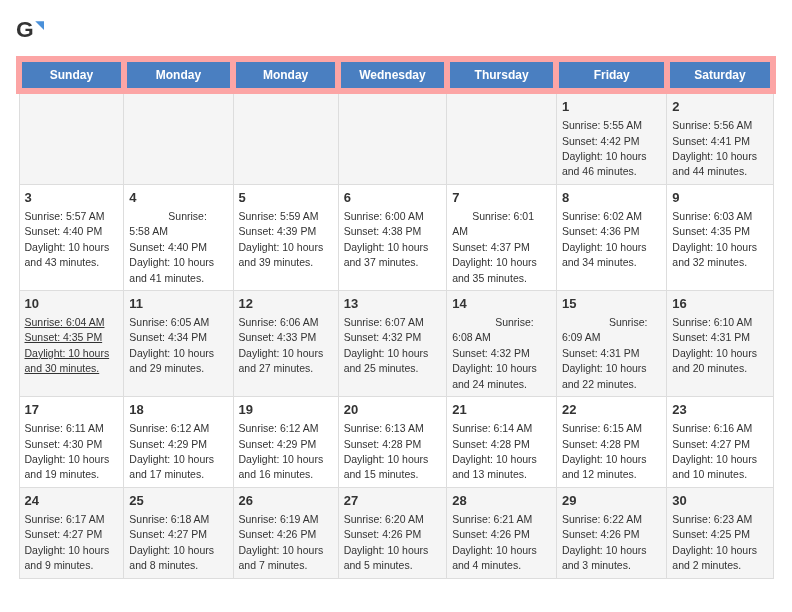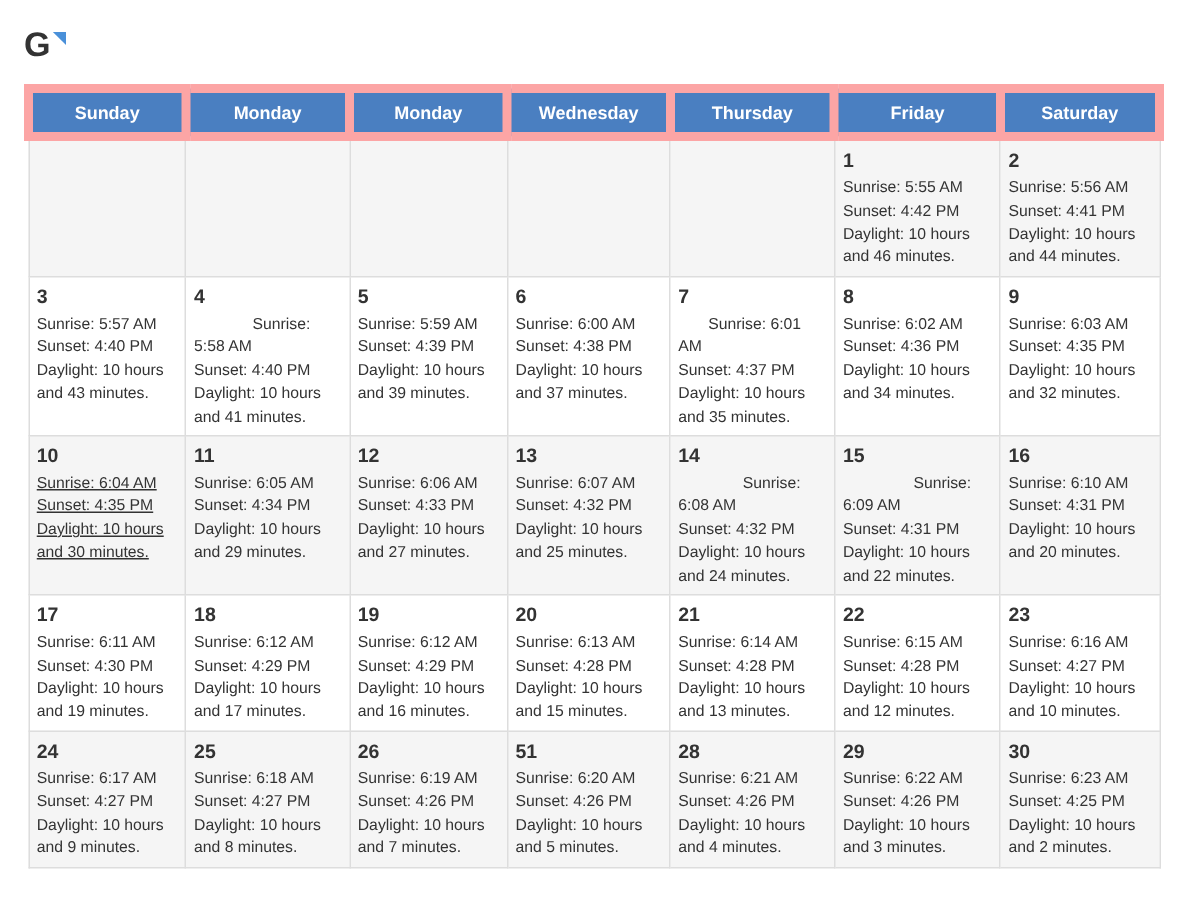--- a/index.html
+++ b/index.html
@@ -220,21 +220,21 @@
 Daylight: 10 hours
 and 9 minutes.</span></td>
         <td><span class="day-number">25</span><span class="day-info" style="white-space: pre-line;">Sunrise: 6:18 AM
 Sunset: 4:27 PM
 Daylight: 10 hours
 and 8 minutes.</span></td>
         <td><span class="day-number">26</span><span class="day-info" style="white-space: pre-line;">Sunrise: 6:19 AM
 Sunset: 4:26 PM
 Daylight: 10 hours
 and 7 minutes.</span></td>
-        <td><span class="day-number">51</span><span class="day-info" style="white-space: pre-line;">Sunrise: 6:20 AM
+        <td><span class="day-number">27</span><span class="day-info" style="white-space: pre-line;">Sunrise: 6:20 AM
 Sunset: 4:26 PM
 Daylight: 10 hours
 and 5 minutes.</span></td>
         <td><span class="day-number">28</span><span class="day-info" style="white-space: pre-line;">Sunrise: 6:21 AM
 Sunset: 4:26 PM
 Daylight: 10 hours
 and 4 minutes.</span></td>
         <td><span class="day-number">29</span><span class="day-info" style="white-space: pre-line;">Sunrise: 6:22 AM
 Sunset: 4:26 PM
 Daylight: 10 hours

